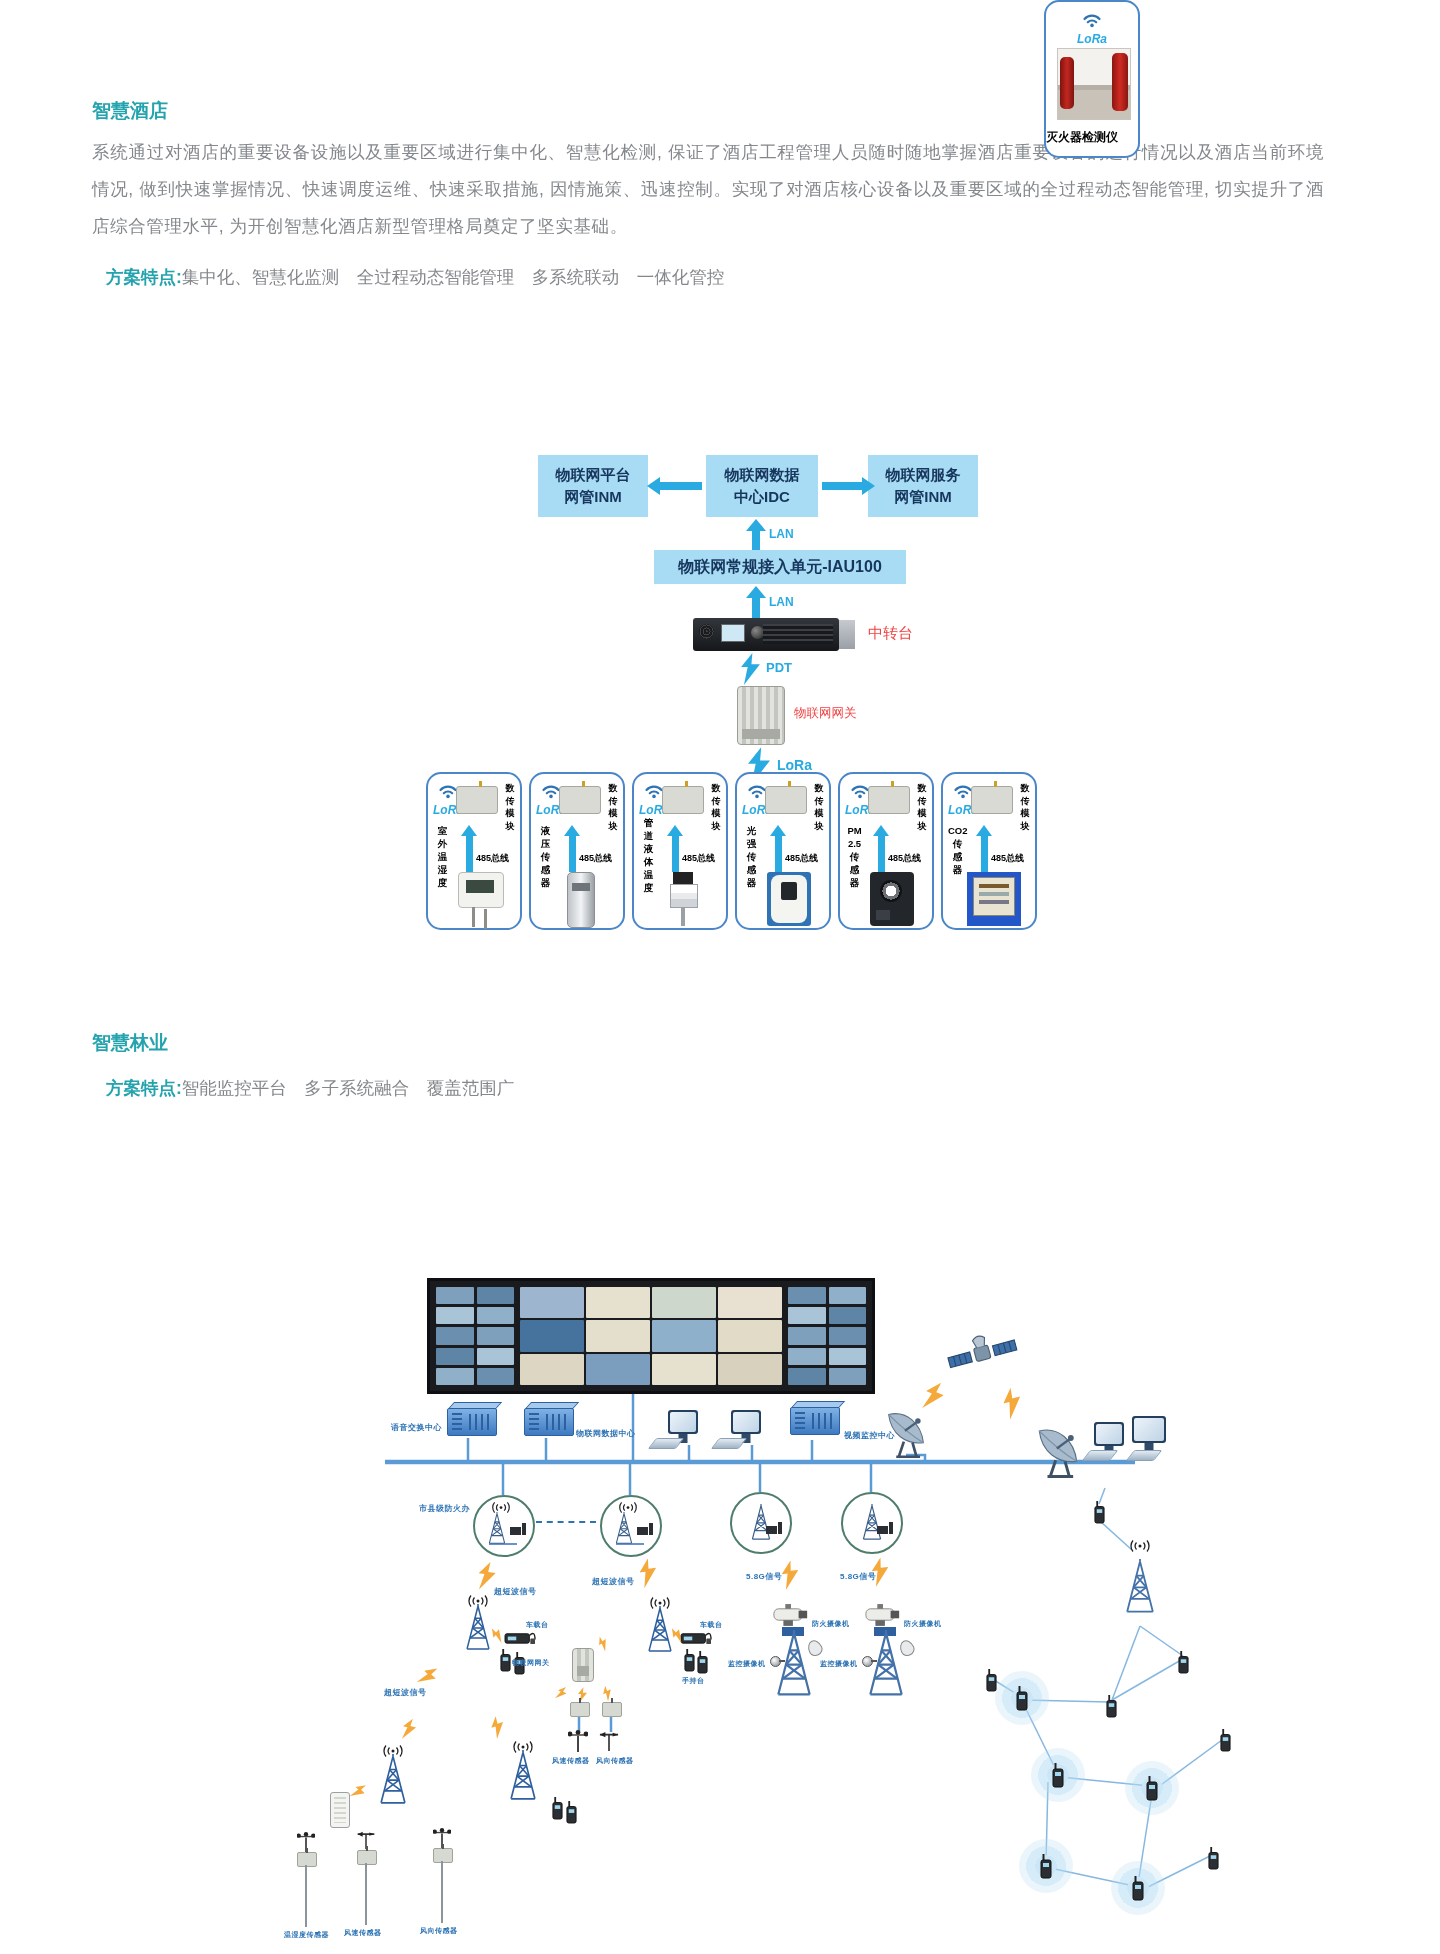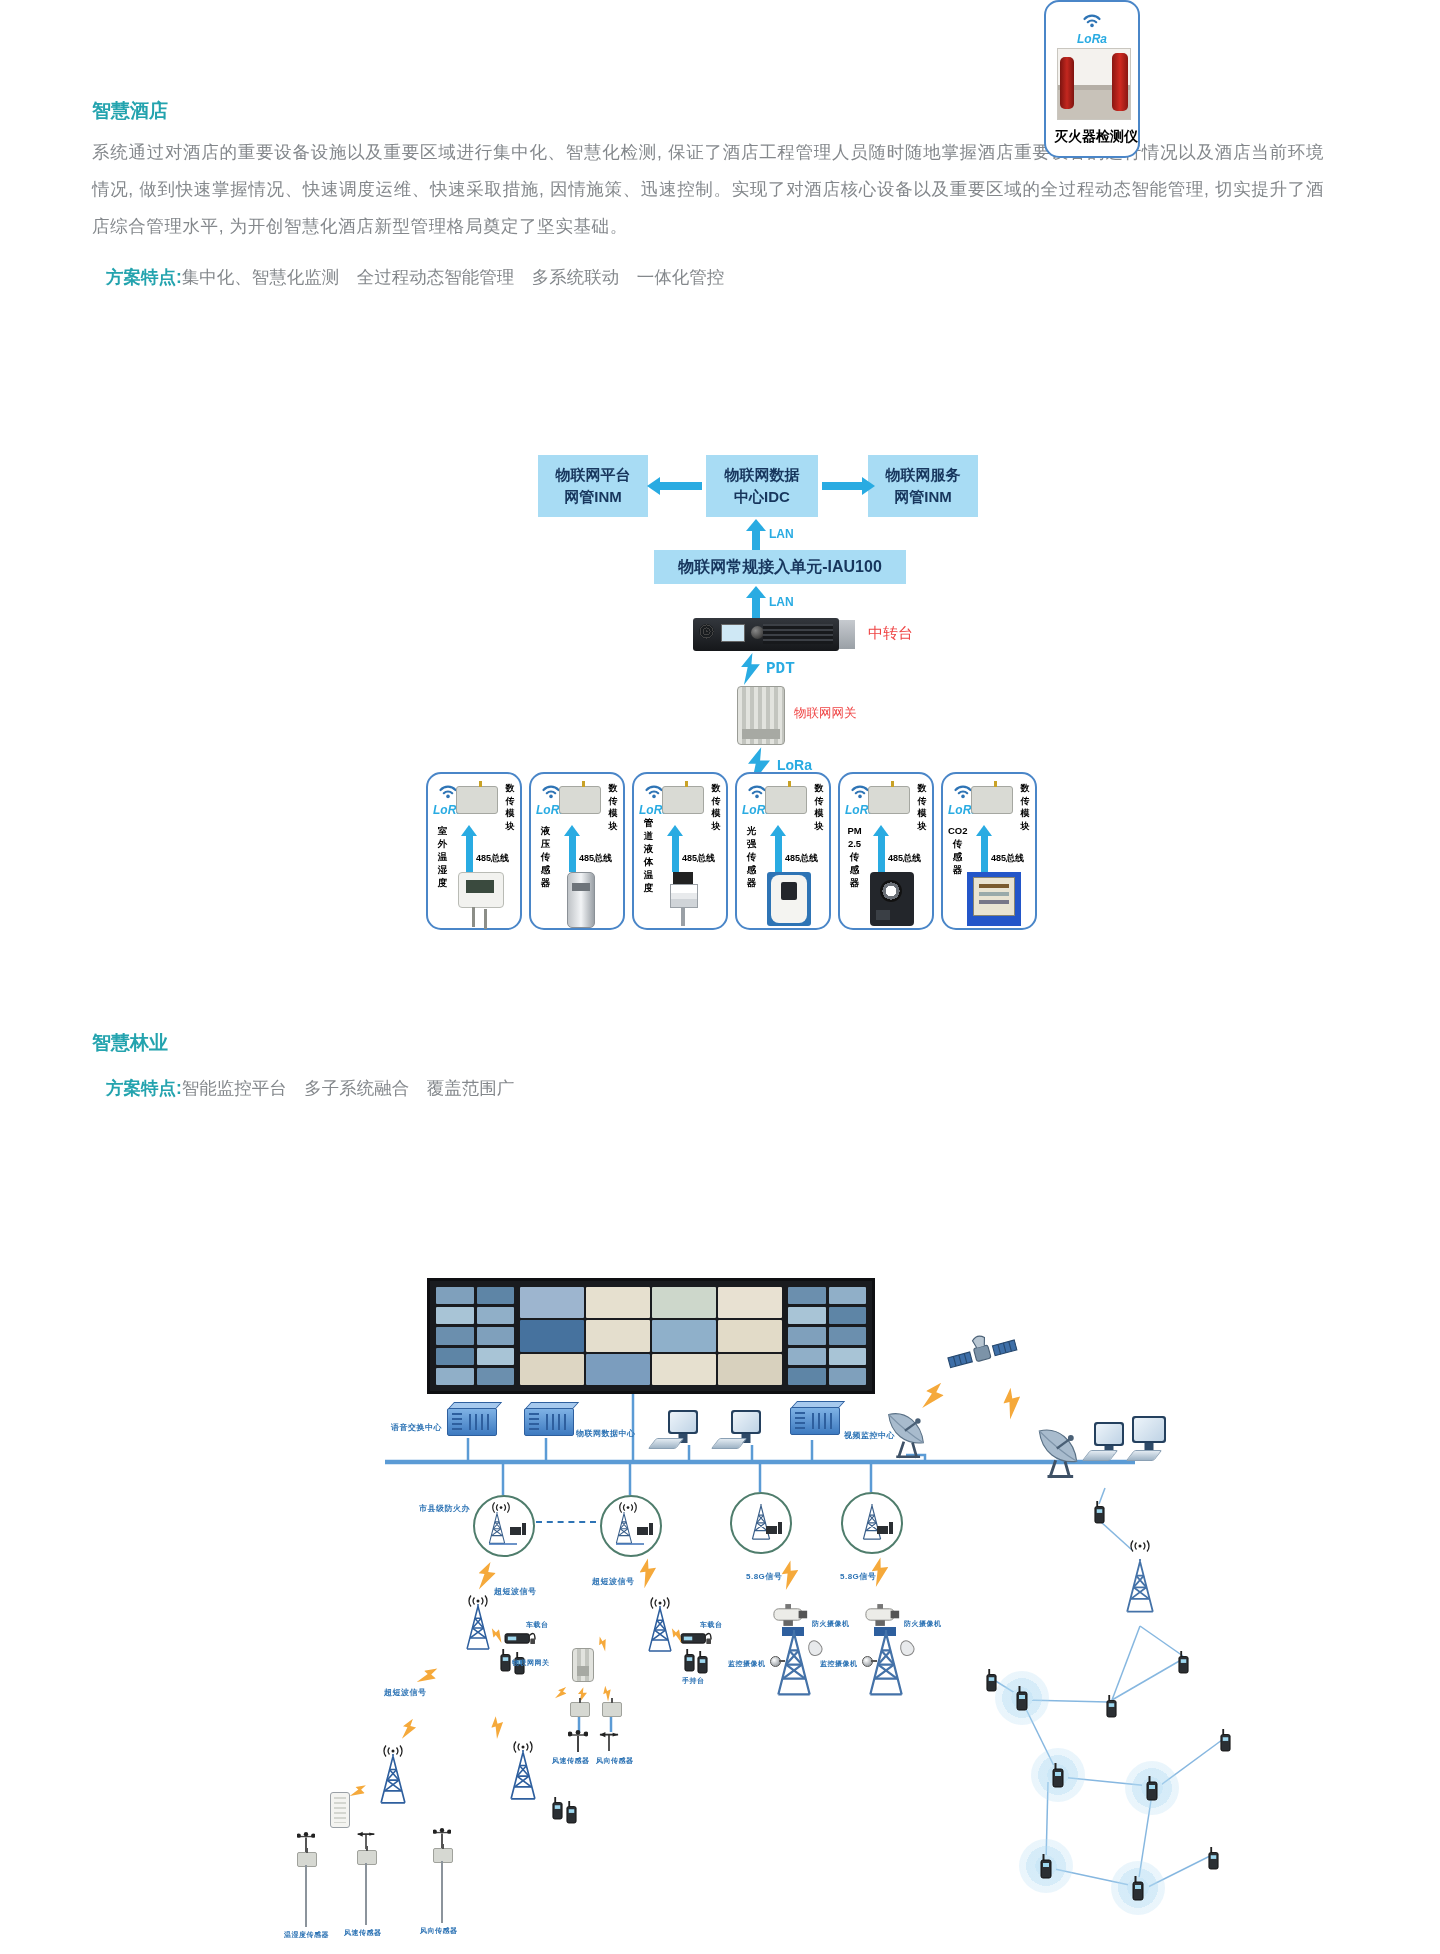--- a/index.html
+++ b/index.html
@@ -89,21 +89,21 @@
                   border:1px solid #8a8670;}
   .ic-co2::after{content:"";position:absolute;left:12px;top:12px;width:30px;height:4px;background:#7A5B2E;
                  box-shadow:0 8px 0 #9aa, 0 16px 0 #778;}
   .ext-photo{position:absolute;left:11px;top:46px;width:72px;height:70px;border:1px solid #c9c6bf;
              background:linear-gradient(180deg,#F4F2EE 0 52%,#B5AFA6 52% 58%,#C8C2B9 58% 100%);}
   .ext-photo::before{content:"";position:absolute;left:2px;top:8px;width:14px;height:52px;border-radius:5px;
                      background:linear-gradient(90deg,#7E1410,#C3271F,#7E1410);}
   .ext-photo::after{content:"";position:absolute;right:2px;top:4px;width:16px;height:58px;border-radius:5px;
                     background:linear-gradient(90deg,#8A1712,#D02A21,#8A1712);}
   .extlora{position:absolute;left:0;right:0;top:10px;text-align:center;}
-  .extname{position:absolute;left:0;right:0;bottom:10px;text-align:right;font-size:14px;font-weight:bold;color:#000;}
+  .extname{position:absolute;left:0;right:0;bottom:10px;text-align:left;font-size:12px;font-weight:bold;color:#000;}
   
   .lbl{position:absolute;color:#2E74B5;font-size:8px;font-weight:bold;white-space:nowrap;letter-spacing:.5px;}
   .lbl6{font-size:7px;}
   .wall{position:absolute;left:427px;top:1278px;width:448px;height:116px;background:#191B1F;
         border:3px solid #0E0F12;box-sizing:border-box;display:flex;gap:6px;padding:6px;}
   .wall .side{display:grid;grid-template-columns:repeat(2,1fr);grid-auto-rows:1fr;gap:3px;width:78px;}
   .wall .main{flex:1;display:grid;grid-template-columns:repeat(4,1fr);grid-auto-rows:1fr;gap:2px;}
   .wall .t{border-radius:1px;}
   .srv{position:absolute;width:48px;height:26px;background:linear-gradient(180deg,#7FB2E5,#3D7AC0);
        border:1px solid #2E5F9E;border-radius:2px;}
@@ -248,21 +248,21 @@
       <i class="spk"></i>
         <i class="scr"></i>
         <i class="knob"></i>
         <i class="vents"></i>
     </div>
     <span class="blklbl" style="left:868px;top:624px;font-size:15px;">中转台</span>
 
     <div class="boltwrap bolt-blue" style="left:741px;top:653px;"><svg width="19" height="32">
           <use href="#bolt"></use>
         </svg></div>
-    <span class="netlbl" style="left:766px;top:660px;font-size:16px;font-family:Liberation Mono, monospace;">PDT</span>
+    <span class="netlbl" style="left:766px;top:660px;font-size:13px;">PDT</span>
 
     <div class="gwbox" style="left:737px;top:686px;width:46px;height:57px;"></div>
     <span class="blklbl" style="left:794px;top:705px;font-size:12.5px;">物联网网关</span>
 
     <div class="boltwrap bolt-blue" style="left:748px;top:746px;"><svg width="22" height="40">
           <use href="#bolt"></use>
         </svg></div>
     <span class="netlbl" style="left:777px;top:757px;font-size:14px;">LoRa</span>
 
     <div class="sensor-row" id="sensor-row">

